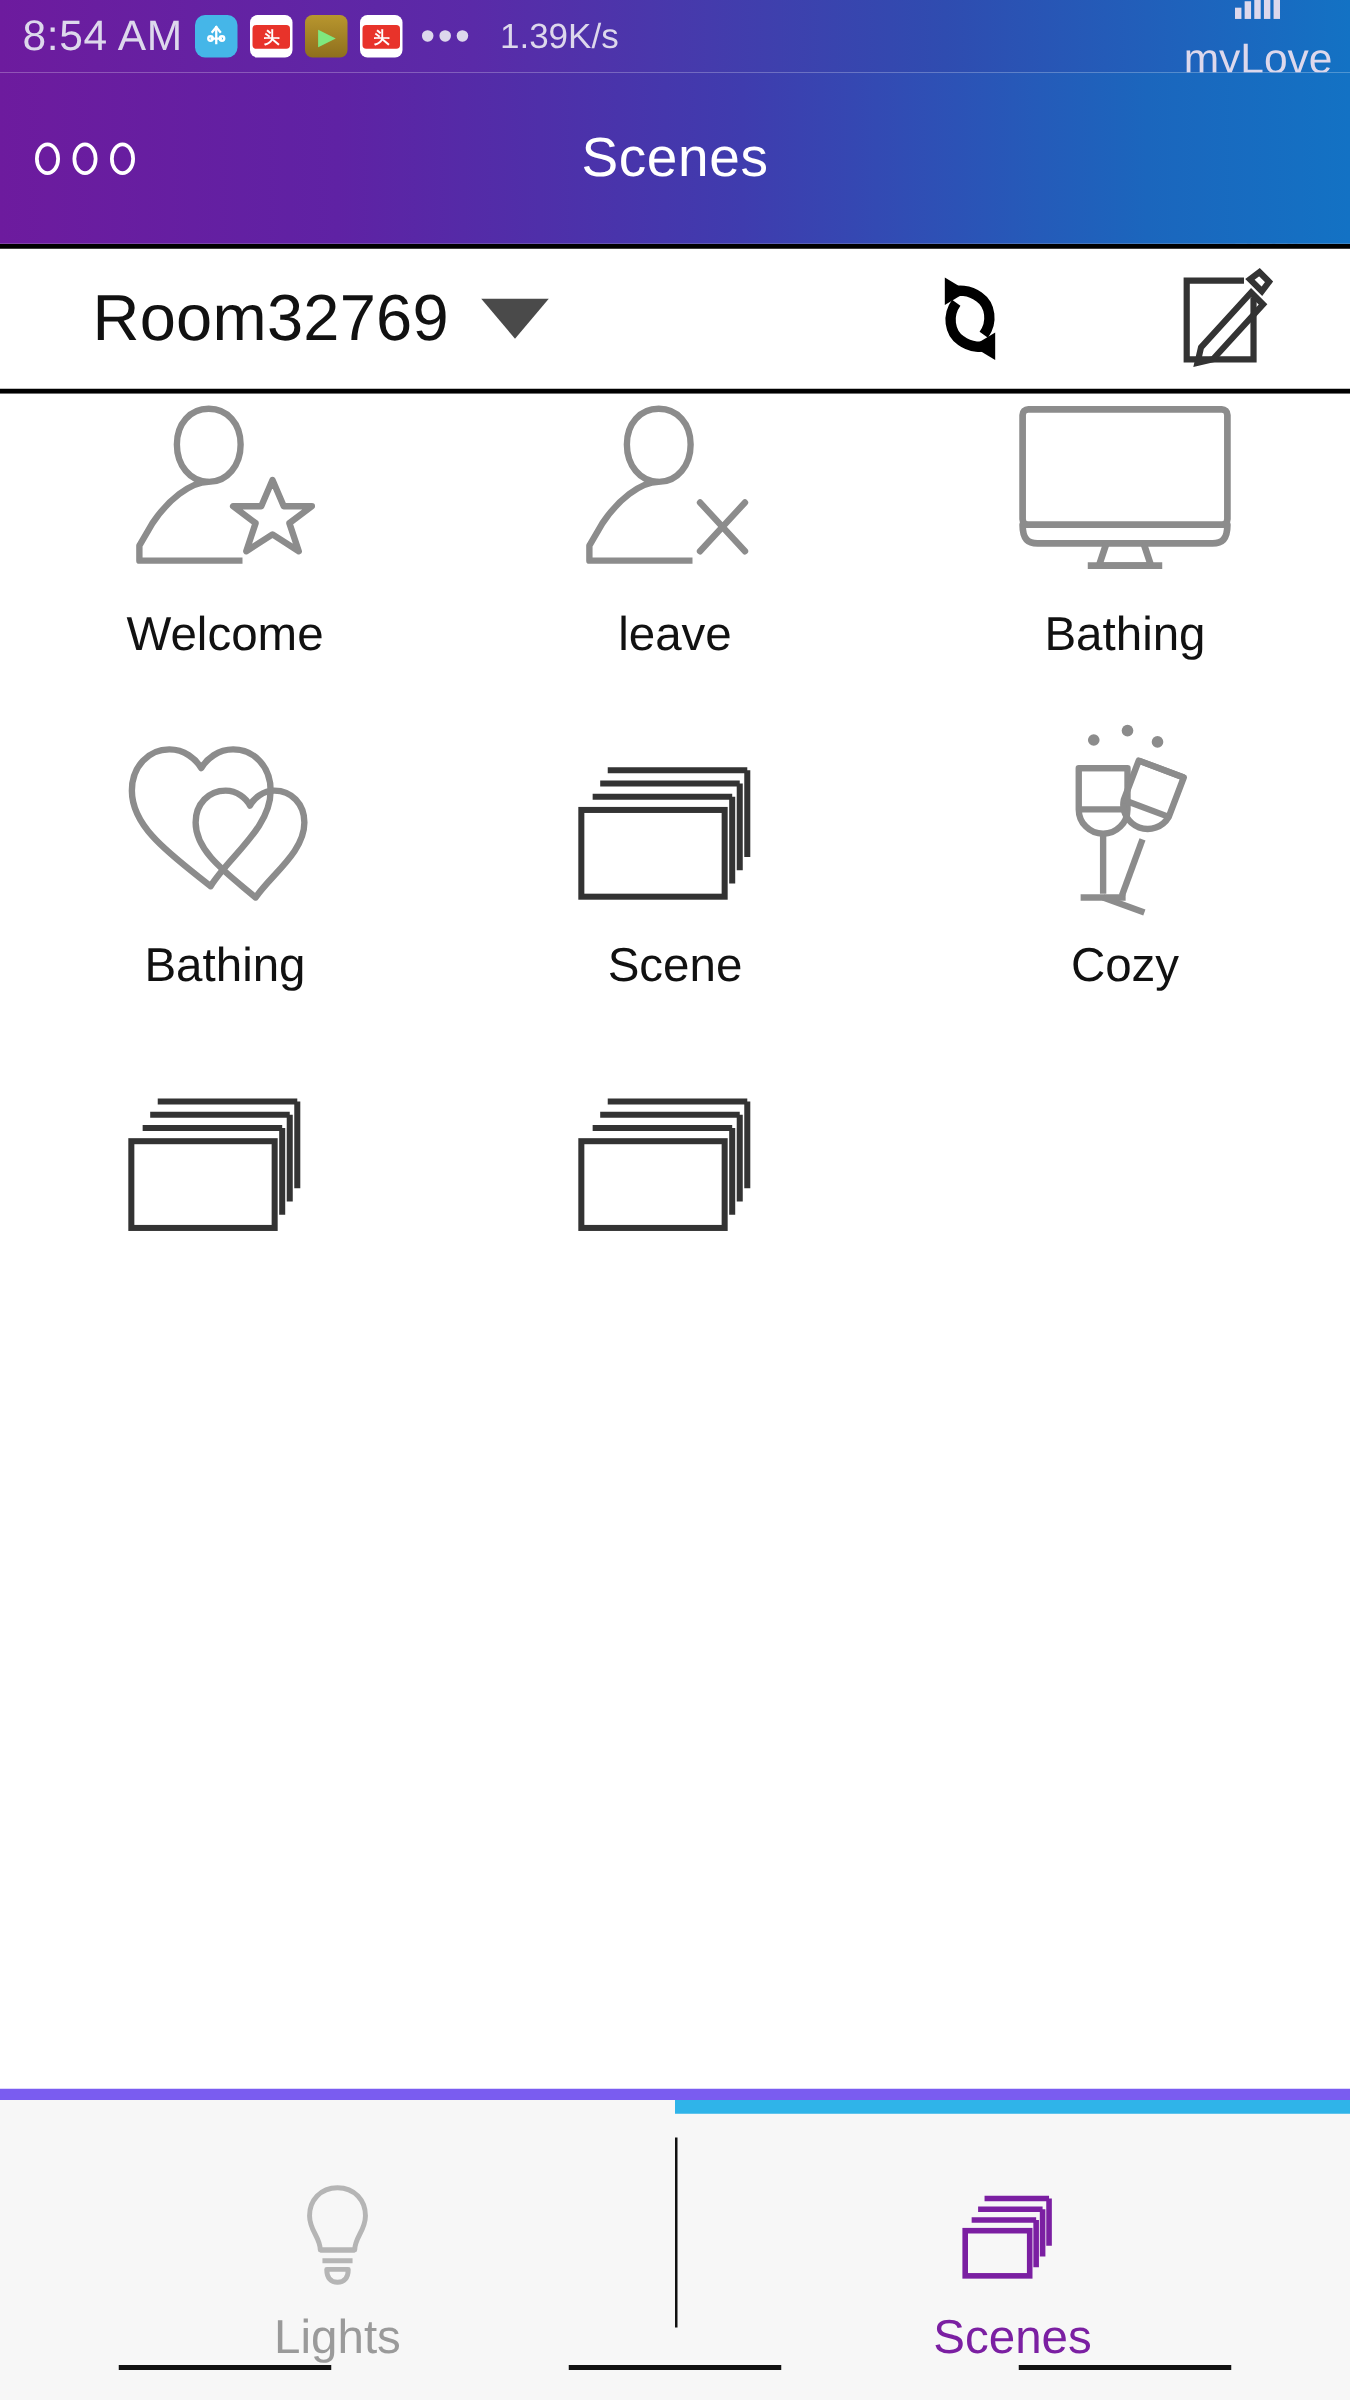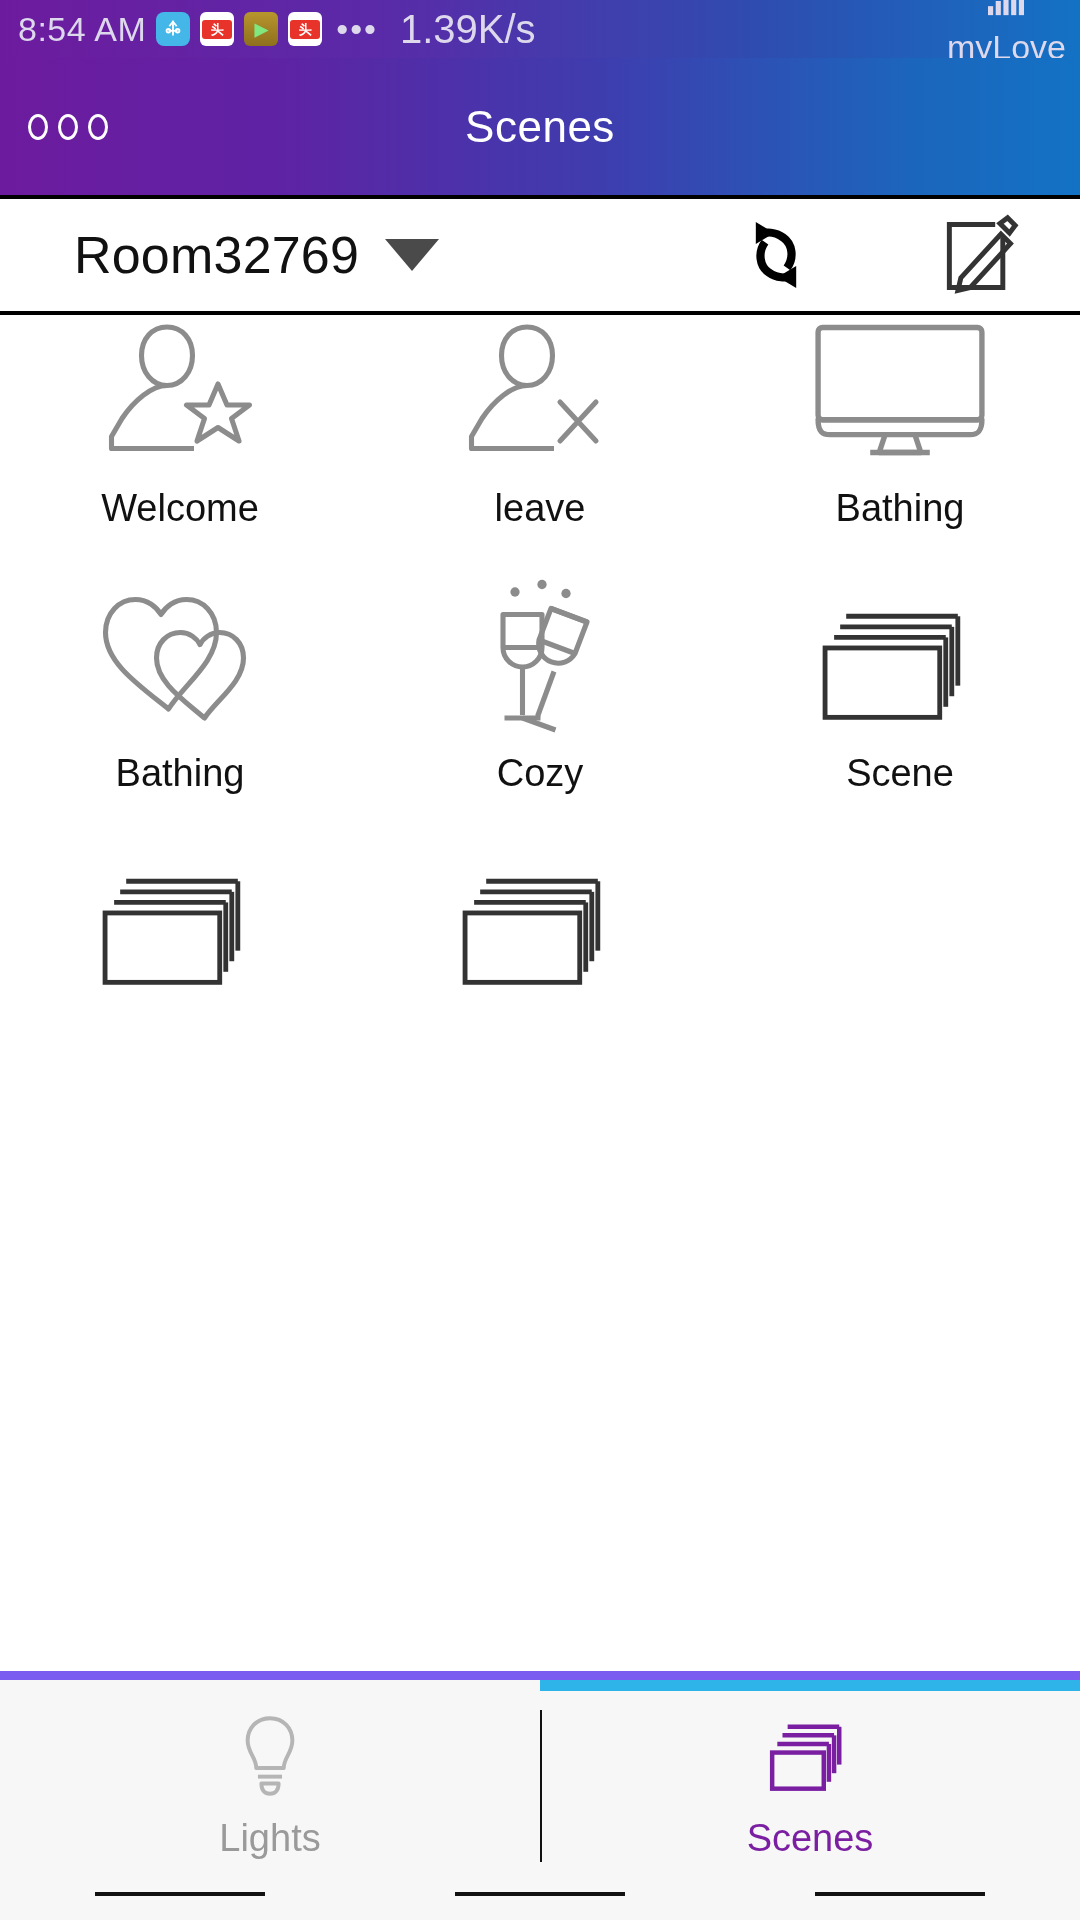--- a/index.html
+++ b/index.html
@@ -23,21 +23,21 @@
     gap: 32px;
   }
   .sb-left { display: flex; align-items: center; gap: 10px; }
   .sb-clock { font-size: 34px; letter-spacing: 0.5px; color: #ddd8ec; }
   .sb-appicon { width: 34px; height: 34px; border-radius: 8px; display:flex; align-items:center; justify-content:center; font-size: 17px; font-weight: bold; line-height:1; }
   .ic-usb { background: #45b6e8; color: #fff; }
   .ic-toutiao { background: #fff; color: #e8332a; border-radius: 6px; font-size: 13px; }
   .ic-toutiao span { background:#e8332a; color:#fff; display:block; padding:3px 2px; border-radius:3px; width:30px; text-align:center;}
   .ic-green { background: linear-gradient(#b8962e,#8e6f1d); color: #7fe87f; border-radius:6px; }
   .sb-dots { font-size: 34px; letter-spacing: 2px; color:#ddd8ec; margin-left: 4px;}
-  .sb-speed { margin-left: 12px; font-size: 40px; color:#ddd8ec;}
+  .sb-speed { margin-left: 12px; font-size: 28px; color:#ddd8ec;}
   .sb-right { margin-left: auto; display: flex; align-items: center; gap: 12px; flex-direction: column; }
   .sb-ico { display:flex; align-items:center; }
   .sb-carrier { font-size: 34px; color: #ddd8ec; }
   .sb-batt-pct { font-size: 34px; color: #ddd8ec; }
   .batt {
     width: 62px; height: 30px; border: 3px solid #ddd8ec; border-radius: 15px;
     position: relative; display: flex; align-items: center; padding: 3px;
   }
   .batt::after { content:""; position:absolute; right:-7px; top:9px; width:4px; height:10px; background:#ddd8ec; border-radius:0 2px 2px 0;}
   .batt-fill { height: 100%; background: #3fd20a; border-radius: 10px; }
@@ -83,21 +83,21 @@
 
   
   .filler { background:#fff; }
 
   
   .topline { height: 9px; background: #7a5cf0; flex:none; }
   .navbar {
     height: 212px; background: #f7f7f7; display:flex; position: relative; flex:none;
   }
   .nav-item {
-    flex:1; display:flex; flex-direction:column; align-items:center; justify-content:center;
+    flex:1; display:flex; flex-direction:column; align-items:center; justify-content:flex-end;
     position: relative;
   }
   .nav-item + .nav-item::before {
     content:""; position:absolute; left:0; top: 30px; bottom: 30px; width: 2px; background:#111;
   }
   .nav-ico { height: 86px; display:flex; align-items:center; justify-content:center; }
   .nav-label { margin-top: 18px; font-size: 38px; color: #9a9a9a; }
   .nav-item.active .nav-label { color: #7b1fa2; }
   .nav-indicator { position:absolute; top:0; left:0; right:0; height: 11px; background:#2fb4e9; }
   .navbottom { height: 28px; background:#f7f7f7; display:flex; }
@@ -247,20 +247,35 @@
           <svg width="175" height="150" viewBox="0 0 116 100" fill="none" stroke="#8c8c8c" stroke-width="3.4" stroke-linejoin="round">
             <path d="M50 86C30 70 8 55 8 35 8 22 17 13 28 13c8 0 14 5 17 10 3-5 9-10 17-10 11 0 20 9 20 22 0 20-22 35-32 51z"></path>
             <path d="M74 92C60 80 42 68 42 52c0-10 7-17 16-17 6 0 11 4 13 8 2-4 7-8 13-8 9 0 16 7 16 17 0 16-18 28-26 40z"></path>
           </svg>
         </span>
         <span class="scene-label">Bathing</span>
       </div>
 
       <div class="scene-cell">
         <span class="scene-ico">
+          <svg width="175" height="145" viewBox="0 0 116 96" fill="none" stroke="#333" stroke-width="3.2" stroke-linejoin="miter">
+            <path d="M22 22h74"></path>
+              <path d="M96 22v46"></path>
+            <path d="M18 29h74"></path>
+              <path d="M92 29v46"></path>
+            <path d="M14 36h74"></path>
+              <path d="M88 36v46"></path>
+            <rect x="8" y="43" width="76" height="46"></rect>
+          </svg>
+        </span>
+        <span class="scene-label">Scene</span>
+      </div>
+
+      <div class="scene-cell">
+        <span class="scene-ico">
           <svg width="165" height="160" viewBox="0 0 110 106" fill="none" stroke="#8c8c8c" stroke-width="3.4" stroke-linejoin="round">
             <path d="M30 26h26v22a13 13 0 01-26 0z"></path>
             <path d="M30 26h26"></path>
               <path d="M30 48h26"></path>
             <path d="M43 61v32"></path>
               <path d="M31 95h24"></path>
             <path d="M62 22l24 9-8 21a13 13 0 01-24-9z"></path>
             <path d="M62 22l24 9"></path>
               <path d="M54 43l24 9"></path>
             <path d="M64 64l-11 30"></path>
@@ -278,35 +293,20 @@
           <svg width="175" height="145" viewBox="0 0 116 96" fill="none" stroke="#333" stroke-width="3.2" stroke-linejoin="miter">
             <path d="M22 22h74"></path>
               <path d="M96 22v46"></path>
             <path d="M18 29h74"></path>
               <path d="M92 29v46"></path>
             <path d="M14 36h74"></path>
               <path d="M88 36v46"></path>
             <rect x="8" y="43" width="76" height="46"></rect>
           </svg>
         </span>
-        <span class="scene-label">Scene</span>
-      </div>
-
-      <div class="scene-cell">
-        <span class="scene-ico">
-          <svg width="175" height="145" viewBox="0 0 116 96" fill="none" stroke="#333" stroke-width="3.2" stroke-linejoin="miter">
-            <path d="M22 22h74"></path>
-              <path d="M96 22v46"></path>
-            <path d="M18 29h74"></path>
-              <path d="M92 29v46"></path>
-            <path d="M14 36h74"></path>
-              <path d="M88 36v46"></path>
-            <rect x="8" y="43" width="76" height="46"></rect>
-          </svg>
-        </span>
 
       </div>
 
       <div class="scene-cell">
         <span class="scene-ico">
           <svg width="175" height="145" viewBox="0 0 116 96" fill="none" stroke="#333" stroke-width="3.2" stroke-linejoin="miter">
             <path d="M22 22h74"></path>
               <path d="M96 22v46"></path>
             <path d="M18 29h74"></path>
               <path d="M92 29v46"></path>

